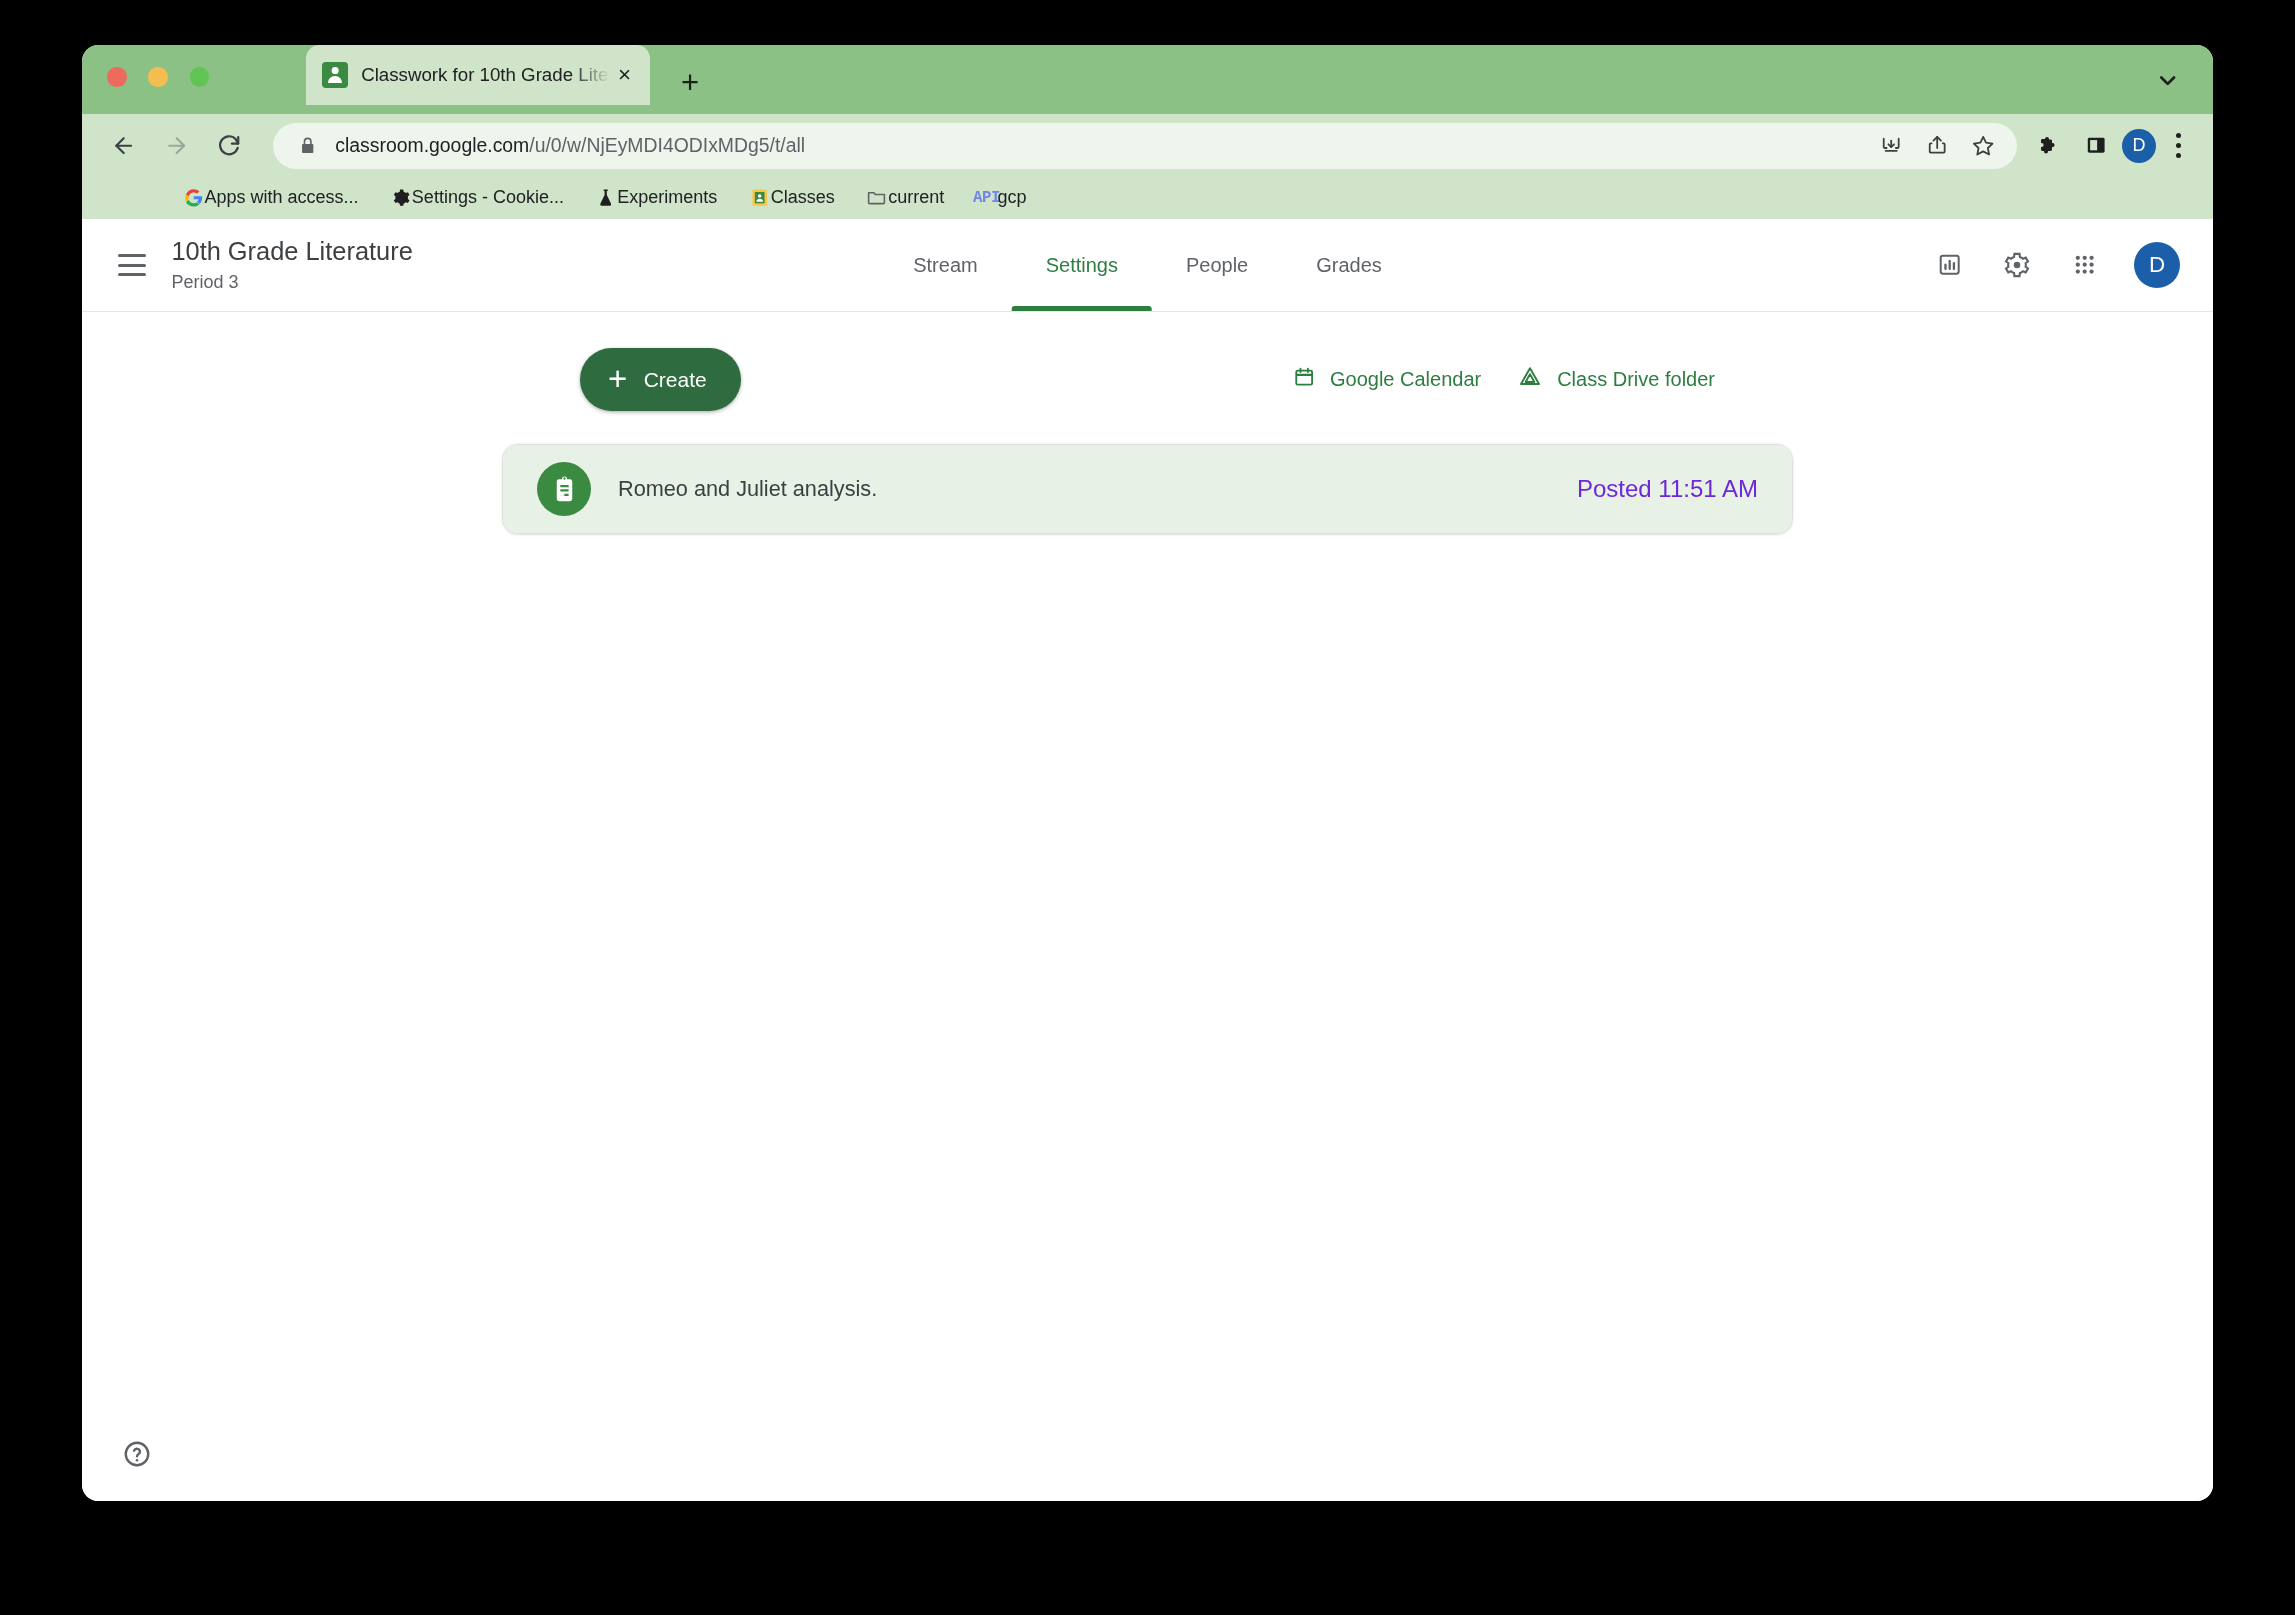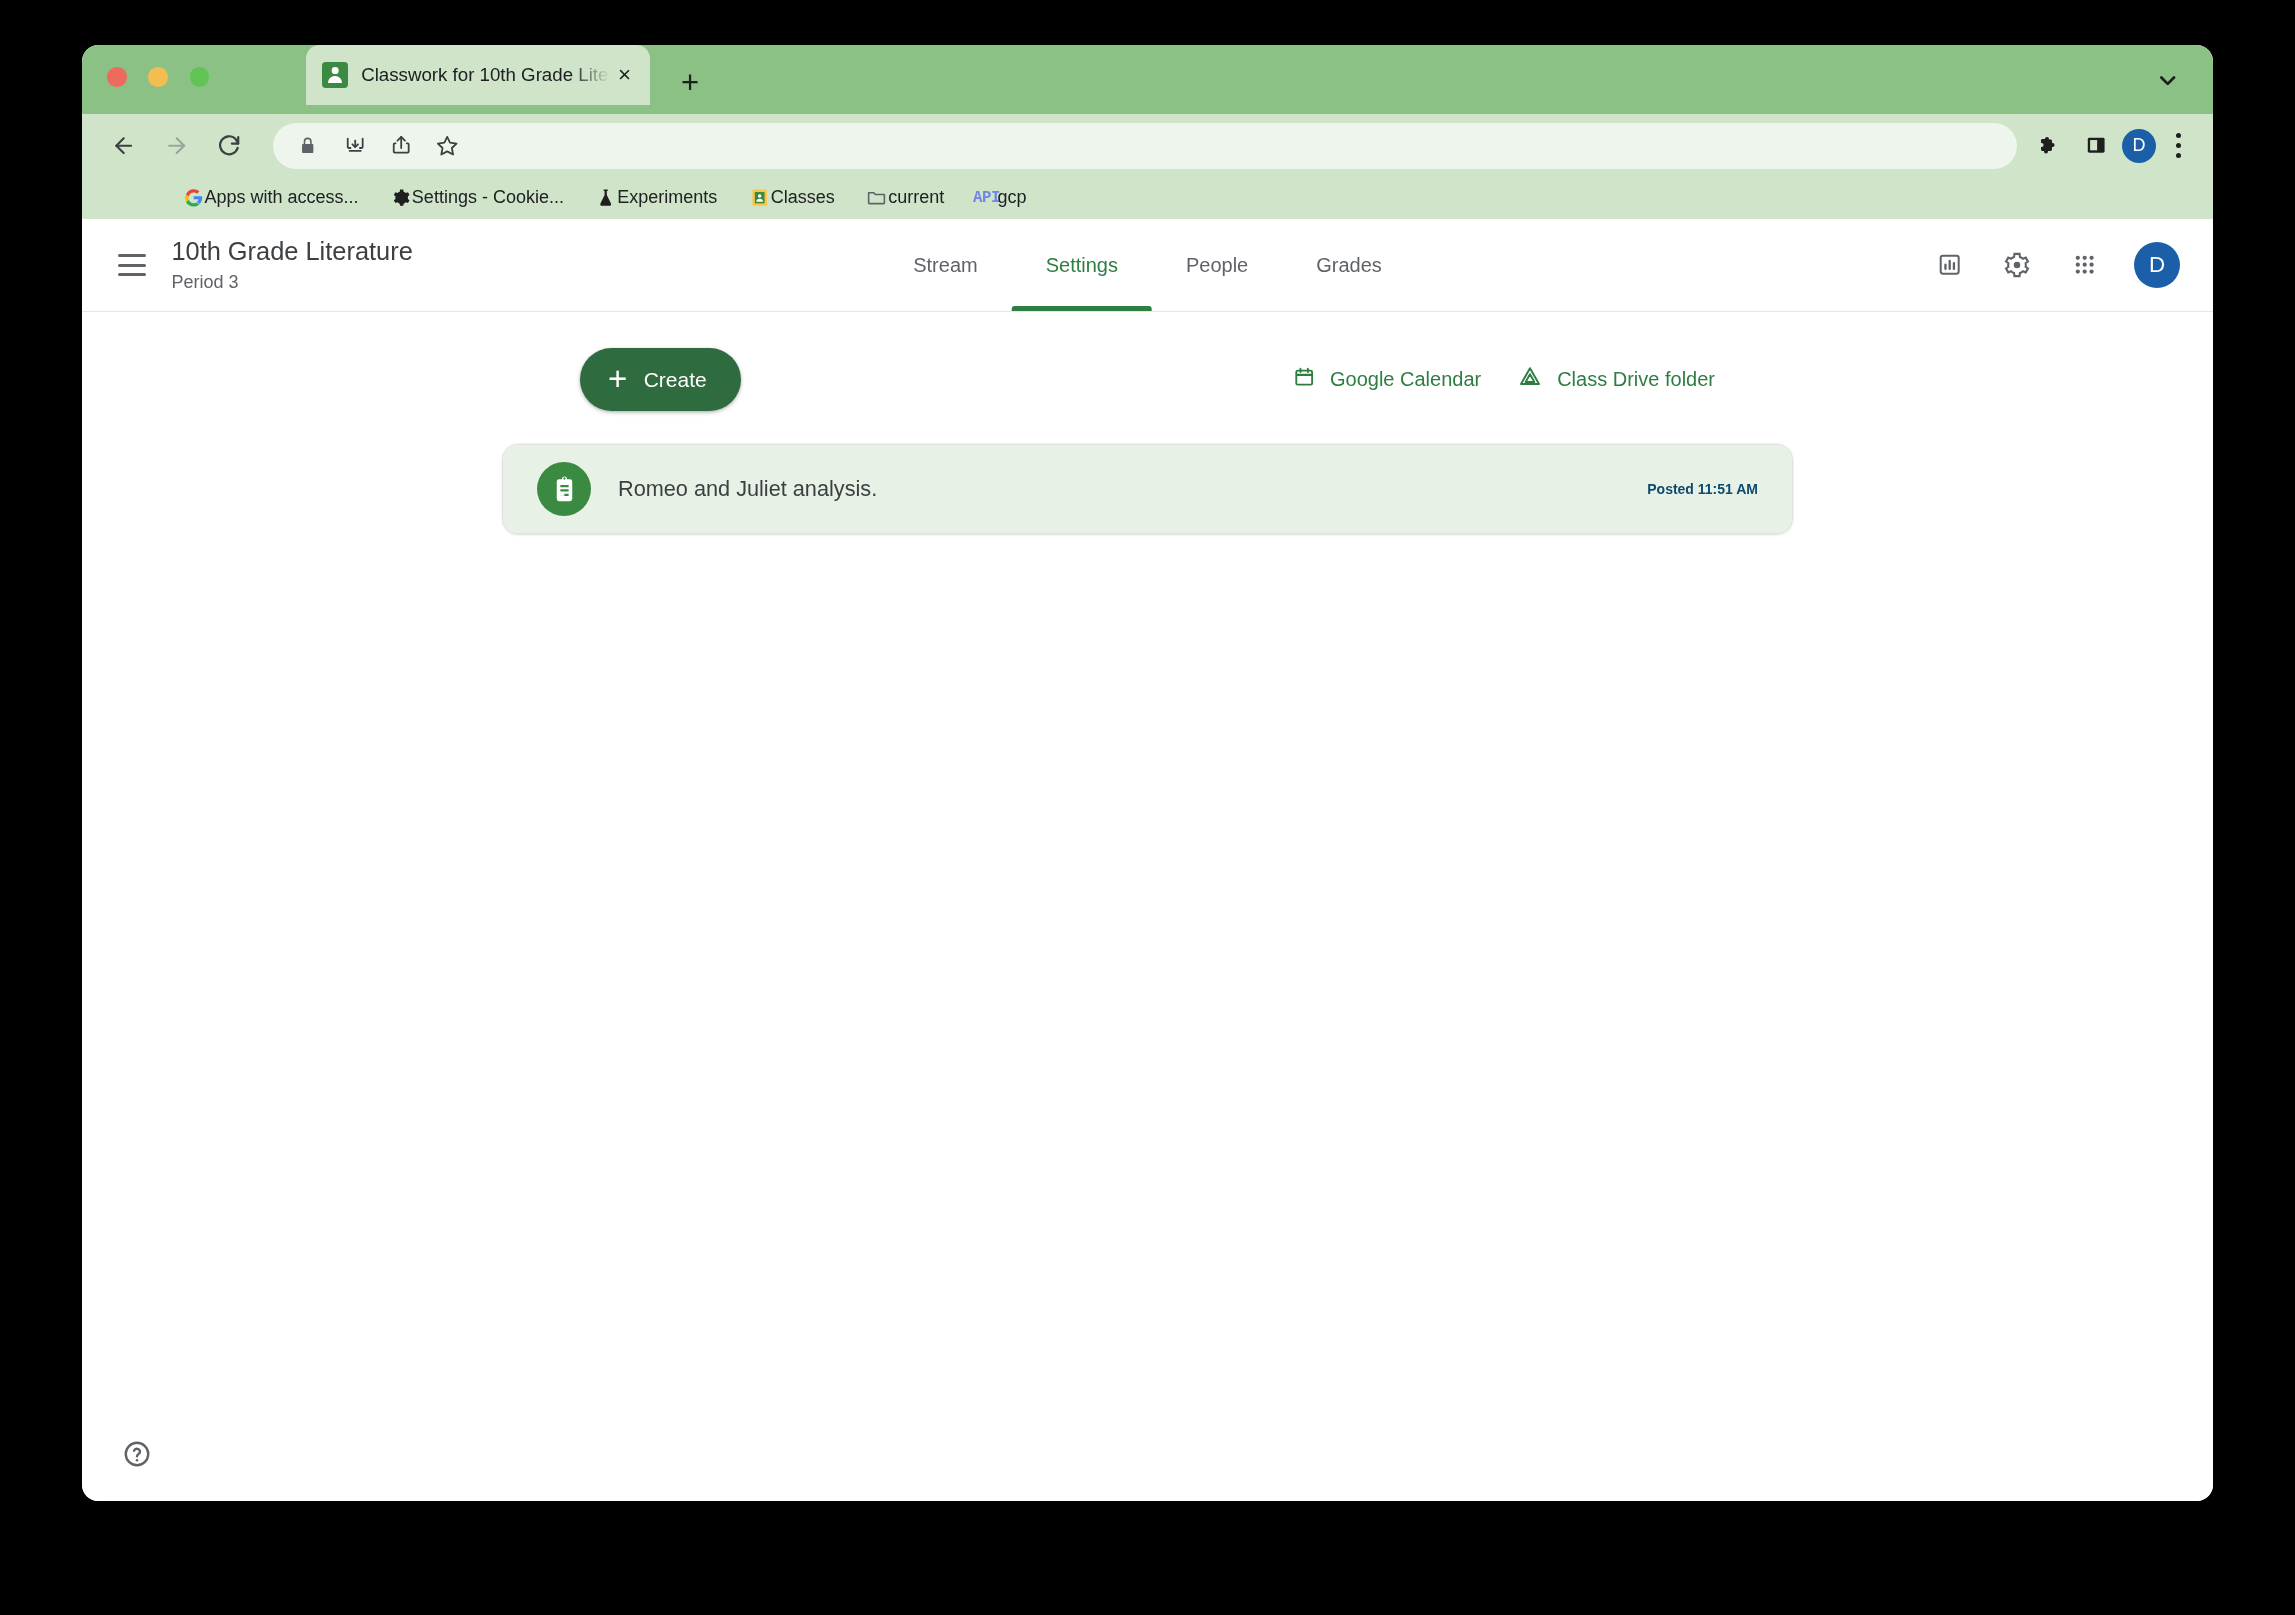--- a/index.html
+++ b/index.html
@@ -368,23 +368,22 @@
     display: flex; align-items: center; justify-content: center;
     flex: 0 0 auto;
     margin-right: 27px;
   }
   .card-title {
     font-size: 21.7px;
     color: #3c4043;
   }
   .posted {
     margin-left: auto;
-    font-size: 14px;
-    color: #0c4a6e;
-    font-weight: bold;
+    font-size: 24px;
+    color: #6d28d9;
   }
   .card-body {
     padding: 36px 34px 40px;
     display: flex;
     align-items: flex-start;
     min-height: 209px;
     border-bottom: 0.7px solid #e4e6e8;
   }
   .body-left { flex: 1 1 auto; padding-right: 30px; }
   .due {
@@ -489,20 +488,21 @@
           <path d="M20.5 14a8.5 8.5 0 1 1-2-8.3L21 10"></path>
         </svg>
     </div>
 
     <div class="omnibox">
       <span class="lock">
         <svg width="19.4" height="19.4" viewBox="0 0 24 24" fill="#5f6368">
             <path d="M12 2a5 5 0 0 0-5 5v3H6a1 1 0 0 0-1 1v9a1 1 0 0 0 1 1h12a1 1 0 0 0 1-1v-9a1 1 0 0 0-1-1h-1V7a5 5 0 0 0-5-5zm-3 8V7a3 3 0 1 1 6 0v3H9z"></path>
           </svg>
       </span>
+      <span class="url"><span>classroom.google.com</span><span class="path">/u/0/w/NjEyMDI4ODIxMDg5/t/all</span></span>
       <span class="omni-icons">
         <span class="icon-btn">
           <svg width="22.4" height="22.4" viewBox="0 0 24 24" fill="none" stroke="currentColor" stroke-width="1.9" stroke-linecap="round" stroke-linejoin="round">
               <path d="M4 5v9a1 1 0 0 0 1 1h2"></path>
               <path d="M20 5v9a1 1 0 0 1-1 1h-2"></path>
               <path d="M12 7v7"></path>
               <polyline points="9 11 12 14 15 11"></polyline>
               <line x1="6" y1="18" x2="18" y2="18"></line>
             </svg>
         </span>

